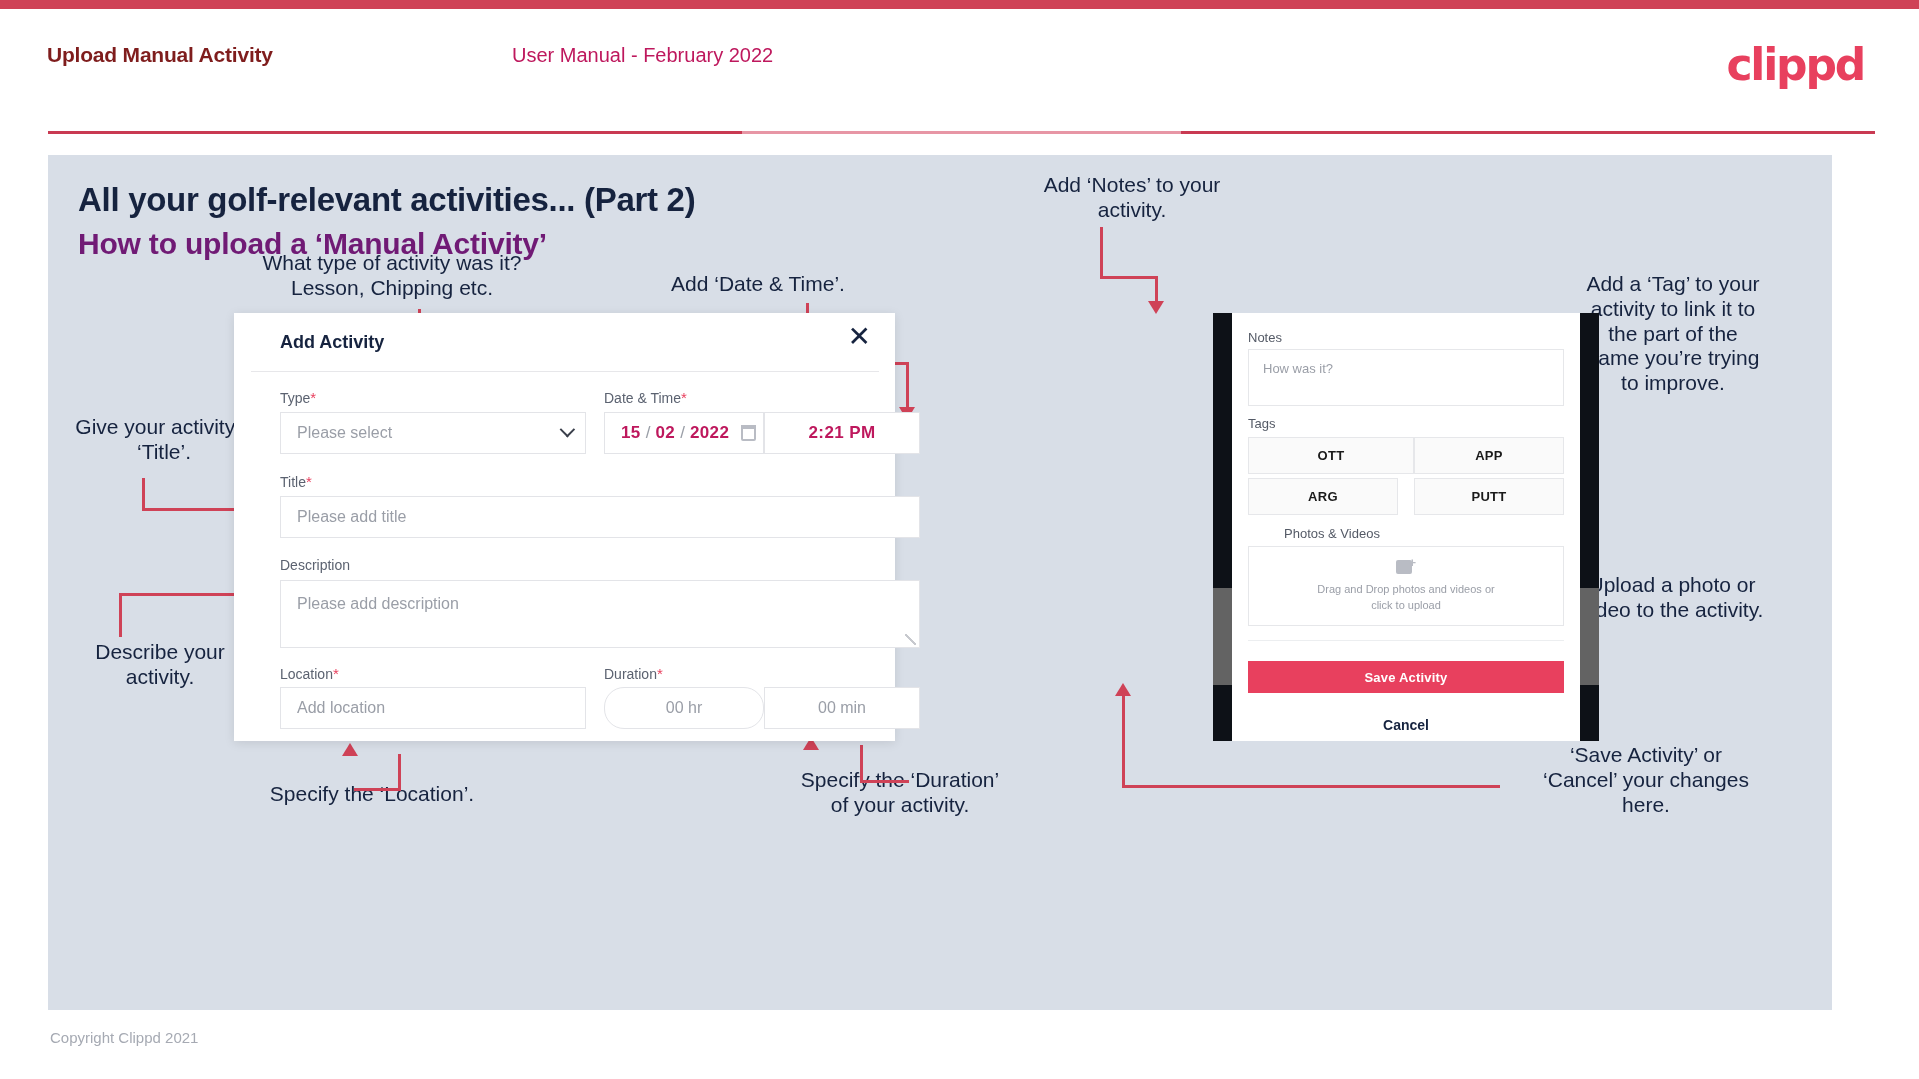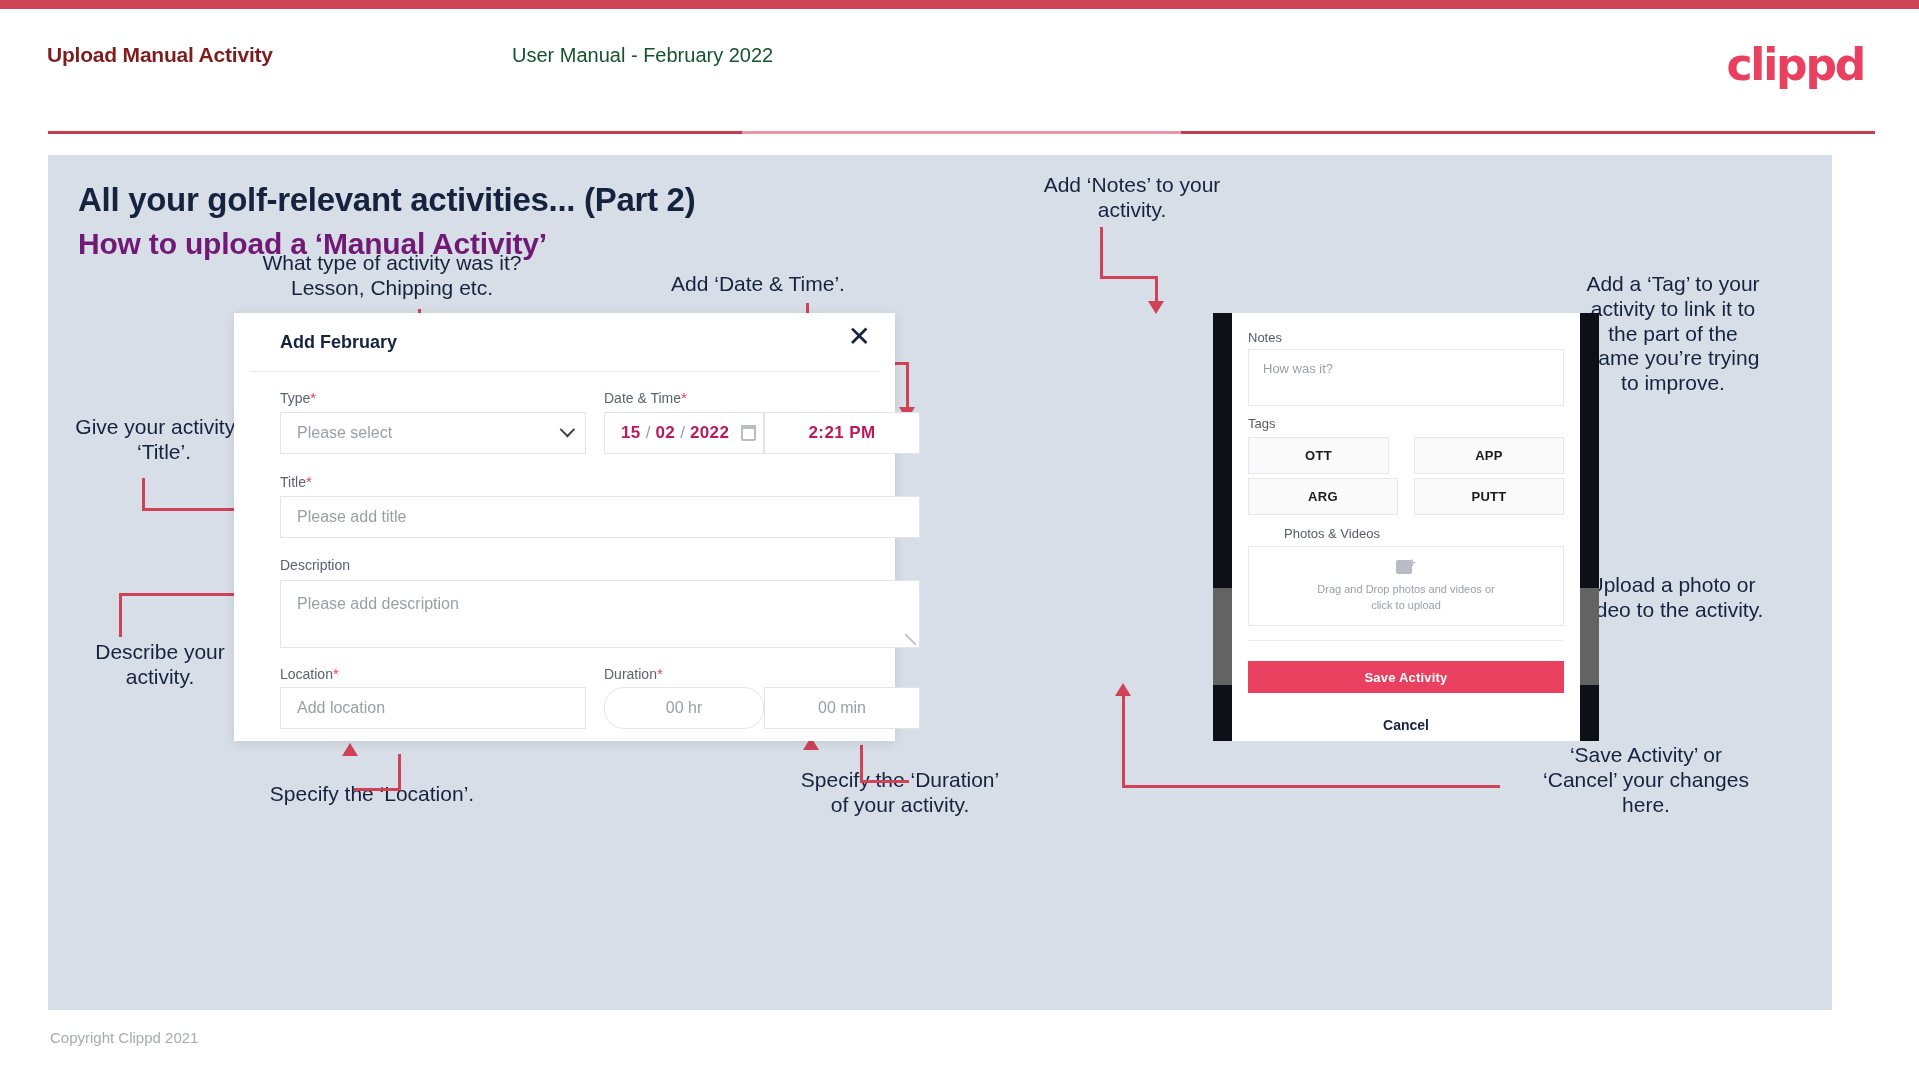--- a/index.html
+++ b/index.html
@@ -20,21 +20,21 @@
   }
 
   
   #header { position:absolute; left:0; top:9px; width:1919px; height:115px; background:#fff; }
   #hdr-left {
     position:absolute; left:47px; top:34px;
     font-size:21px; font-weight:700; letter-spacing:-0.2px; color:#7f1d1d;
   }
   #hdr-mid {
     position:absolute; left:512px; top:35px;
-    font-size:20px; font-weight:400; color:#14532d;
+    font-size:20px; font-weight:400; color:#be185d;
   }
   #logo {
     position:absolute; right:55px; top:34px;
     font-size:44px; font-weight:800; letter-spacing:-2.2px;
     color:#e8405e; line-height:1;
     font-family:"DejaVu Sans", sans-serif;
   }
   #hdr-rule {
     position:absolute; left:48px; top:122px; width:1827px; height:3px;
     background:linear-gradient(to right,#c93a52 0%,#c93a52 38%,#e796a5 38%,#e796a5 62%,#c93a52 62%,#c93a52 100%);
@@ -260,21 +260,21 @@
   <div class="ln h" style="left:1240px; top:455px; width:262px;"></div>
   <div class="ln v" style="left:1240px; top:394px; height:62px;"></div>
   <div class="ln h" style="left:1196px; top:394px; width:46px;"></div>
   <div class="arrow left" style="left:1186px; top:389px;"></div>
 
   <div class="ln h" style="left:1074px; top:630px; width:378px;"></div>
   <div class="ln v" style="left:1074px; top:538px; height:94px;"></div>
   <div class="arrow up" style="left:1067px; top:528px;"></div>
 
   <div id="dialog">
-    <div id="dlg-title">Add February</div>
+    <div id="dlg-title">Add Activity</div>
     <div id="dlg-close">✕</div>
     <div id="dlg-rule"></div>
 
     <div class="fld-label" style="left:46px; top:76px;">
       <span>Type</span><span class="req">*</span>
     </div>
     <div class="inp" style="left:46px; top:99px; width:306px; height:42px;">
       <span class="ph">Please select</span>
       <span class="chev"></span>
     </div>
@@ -334,21 +334,21 @@
     <div id="ph-right-gray"></div>
 
     <div id="ph-screen">
 
       <div class="ph-label" style="left:16px; top:17px;">Notes</div>
       <div class="ph-box" style="left:16px; top:36px; width:316px; height:57px;">
         <div style="padding:11px 0 0 14px; font-size:13px; color:#9a9ea7;">How was it?</div>
       </div>
 
       <div class="ph-label" style="left:16px; top:103px;">Tags</div>
-      <div class="tag-btn" style="left:16px;  top:124px; width:141px; height:37px;">OTT</div>
+      <div class="tag-btn" style="left:16px;  top:124px; width:166px; height:37px;">OTT</div>
       <div class="tag-btn" style="left:182px; top:124px; width:150px; height:37px;">APP</div>
       <div class="tag-btn" style="left:16px;  top:165px; width:150px; height:37px;">ARG</div>
       <div class="tag-btn" style="left:182px; top:165px; width:150px; height:37px;">PUTT</div>
 
       <div class="ph-label" style="left:16px; top:213px;margin-left:36px;">Photos &amp; Videos</div>
       <div id="upload-box" style="left:16px; top:233px; width:316px; height:80px;">
         <div id="upload-ico">
           <span class="sq"></span>
             <span class="pl">+</span>
         </div>

